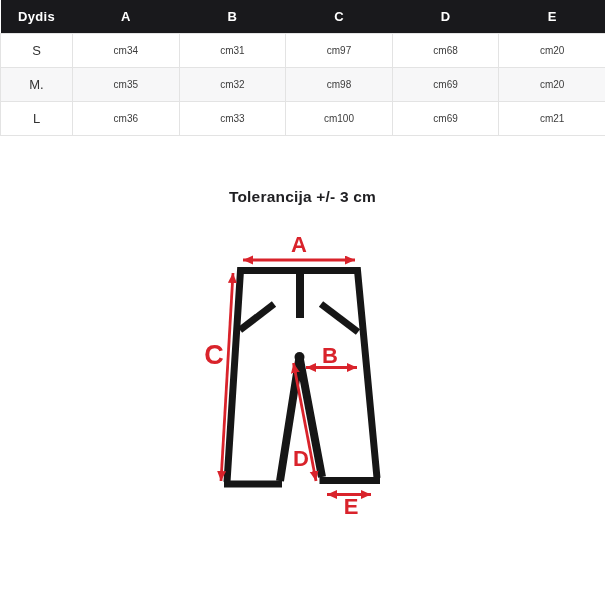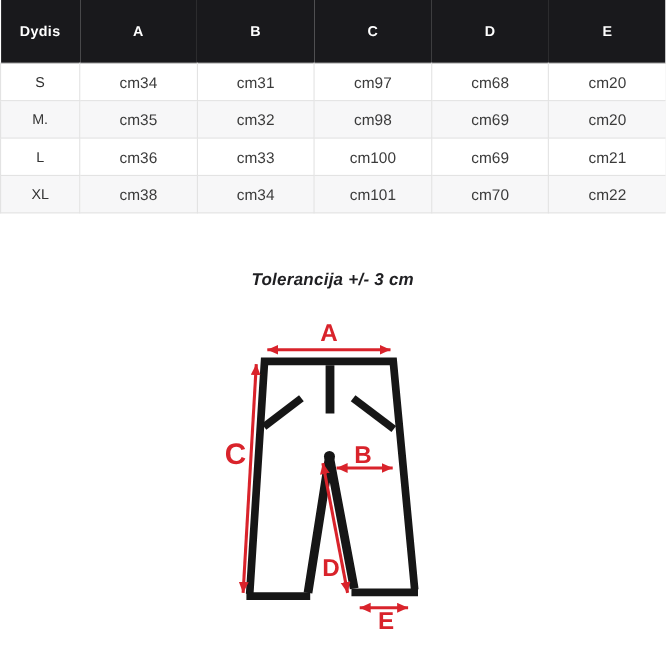--- a/index.html
+++ b/index.html
@@ -20,47 +20,46 @@
   col.dim-col  { width: 106.6px; }
   thead th {
     background: #19191c;
     color: #ffffff;
     height: 33px;
     font-size: 13px;
     font-weight: 700;
     letter-spacing: 0.3px;
     text-align: center;
     border: none;
-    padding: 12px;
+    padding: 0;
   }
   tbody td {
     height: 33px;
     text-align: center;
     vertical-align: middle;
-    font-size: 14px;
+    font-size: 10px;
     color: #3b3b3b;
     border: 1px solid #e3e3e3;
     padding: 0;
     background: #ffffff;
   }
   tbody td.size-cell {
     font-size: 13px;
     color: #333333;
   }
   tbody tr:nth-child(even) td { background: #f7f7f8; }
   .tolerance-note {
     margin-top: 52px;
     height: 18px;
     line-height: 18px;
     text-align: center;
     font-size: 15.5px;
     font-weight: 700;
     color: #1f1f22;
     letter-spacing: 0.2px;
-    font-style: italic;
   }
   svg.pants-diagram {
     display: block;
     margin-top: 7px;
   }
   .pants-stroke {
     stroke: #161616;
     fill: none;
   }
   .arrow-line {
@@ -117,28 +116,20 @@
       <td>cm20</td>
     </tr>
     <tr>
       <td class="size-cell">L</td>
       <td>cm36</td>
       <td>cm33</td>
       <td>cm100</td>
       <td>cm69</td>
       <td>cm21</td>
     </tr>
-    <tr>
-      <td class="size-cell">XL</td>
-      <td>cm38</td>
-      <td>cm34</td>
-      <td>cm101</td>
-      <td>cm70</td>
-      <td>cm22</td>
-    </tr>
   </tbody>
 </table>
 
 <div class="tolerance-note">Tolerancija +/- 3 cm</div>
 
 <svg class="pants-diagram" width="605" height="311" viewBox="0 280 605 311" xmlns="http://www.w3.org/2000/svg">
   <defs>
     <marker id="ah" markerUnits="userSpaceOnUse" markerWidth="11" markerHeight="10" refX="10" refY="4.5" orient="auto-start-reverse">
       <path d="M0,0 L10,4.5 L0,9 Z" fill="#d9232b"></path>
     </marker>

